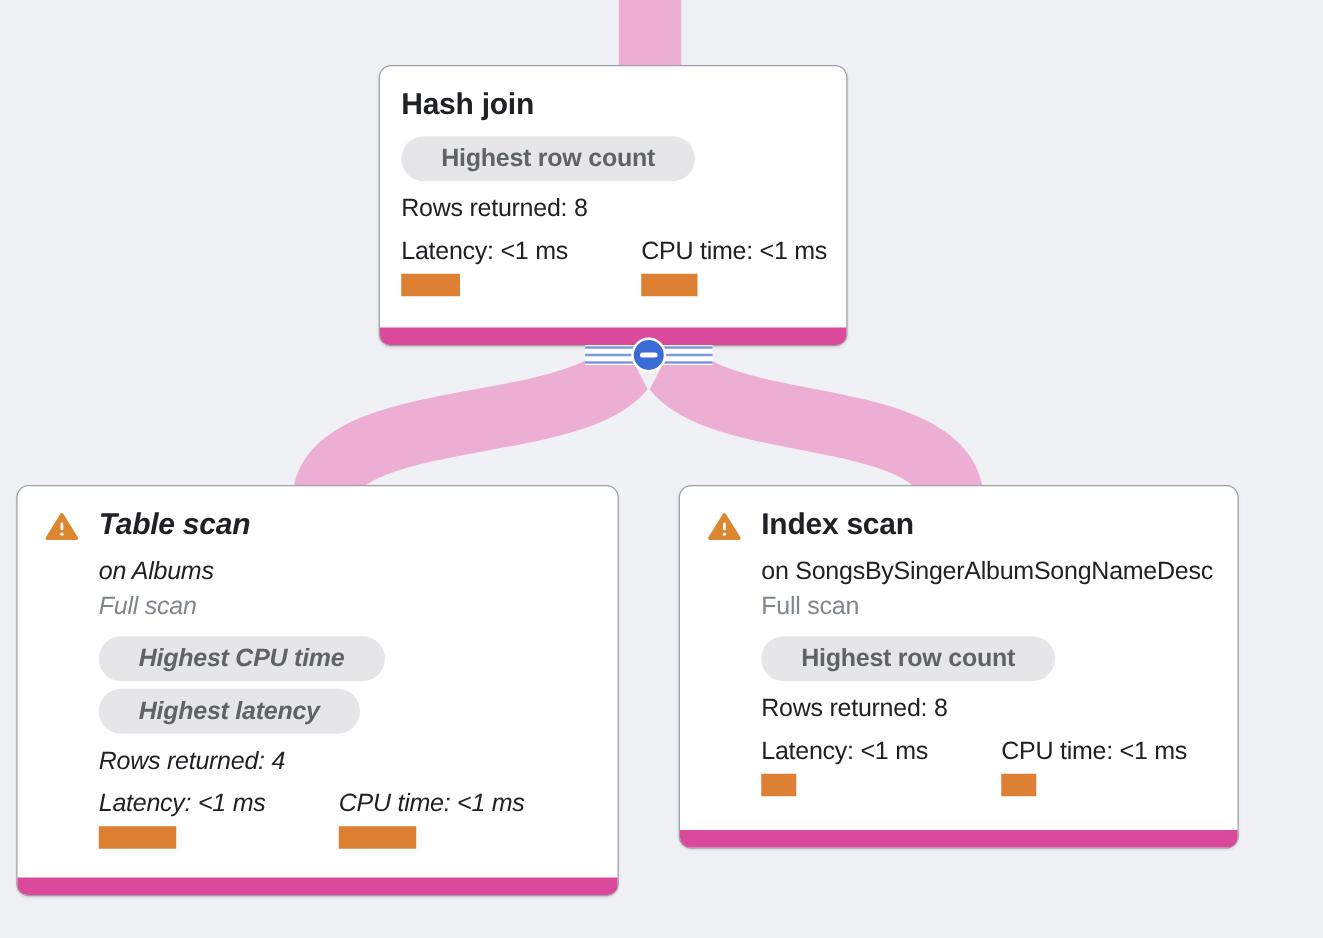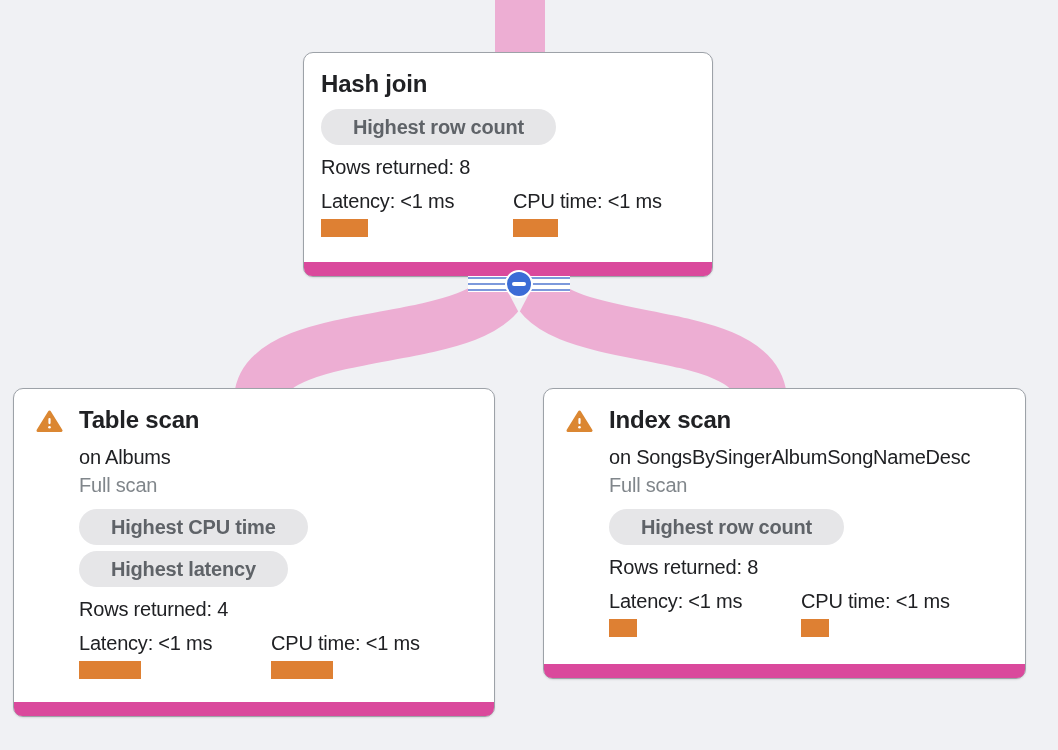--- a/index.html
+++ b/index.html
@@ -21,23 +21,23 @@
   .edges{position:absolute;left:0;top:0;z-index:1;}
   .edge-fill{fill:var(--edge_pink);}
   .edge-stroke{stroke:var(--edge_pink);fill:none;stroke-width:50;}
   .edge-notch{fill:var(--page_bg);}
 
   .card{
     position:absolute;z-index:2;background:var(--card_bg);
     border:1.5px solid var(--card_border);border-radius:10px;
     box-shadow:0 1px 2px rgba(0,0,0,.10);
   }
-  .card-hash{left:303px;top:52px;width:410px;height:225px;}
-  .card-table{left:13px;top:388px;width:482px;height:329px;}
-  .card-index{left:543px;top:388px;width:483px;height:291px;}
+  .card-hash{left:303px;top:52px;width:375px;height:225px;}
+  .card-table{left:13px;top:388px;width:482px;height:329px;font-style:italic;}
+  .card-index{left:543px;top:388px;width:448px;height:291px;}
 
   .content{position:relative;height:100%;}
   .card-hash .content{padding:16px 17px 0 17px;}
   .card-scan .content{padding:16px 17px 0 65px;}
 
   .warning-badge{position:absolute;left:22px;top:20px;width:27px;height:24px;}
 
   .node-title{font-size:24px;line-height:30px;font-weight:600;color:var(--text_primary);letter-spacing:-0.2px;white-space:nowrap;}
   .node-sub{font-size:20px;line-height:28px;margin-top:8px;color:var(--text_primary);letter-spacing:-0.2px;white-space:nowrap;}
   .node-scantype{font-size:20px;line-height:28px;color:var(--text_secondary);letter-spacing:-0.2px;white-space:nowrap;}

